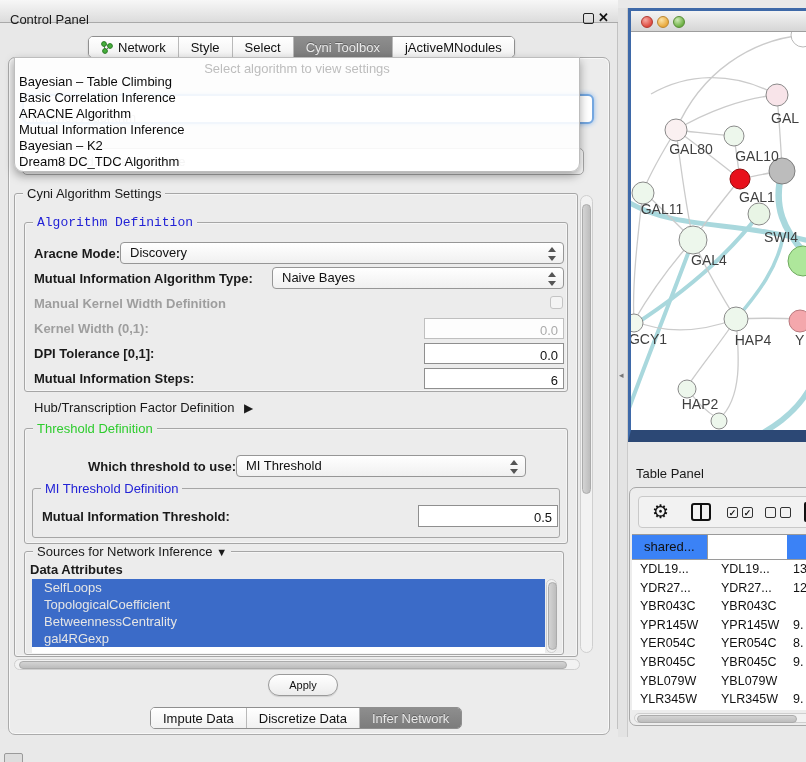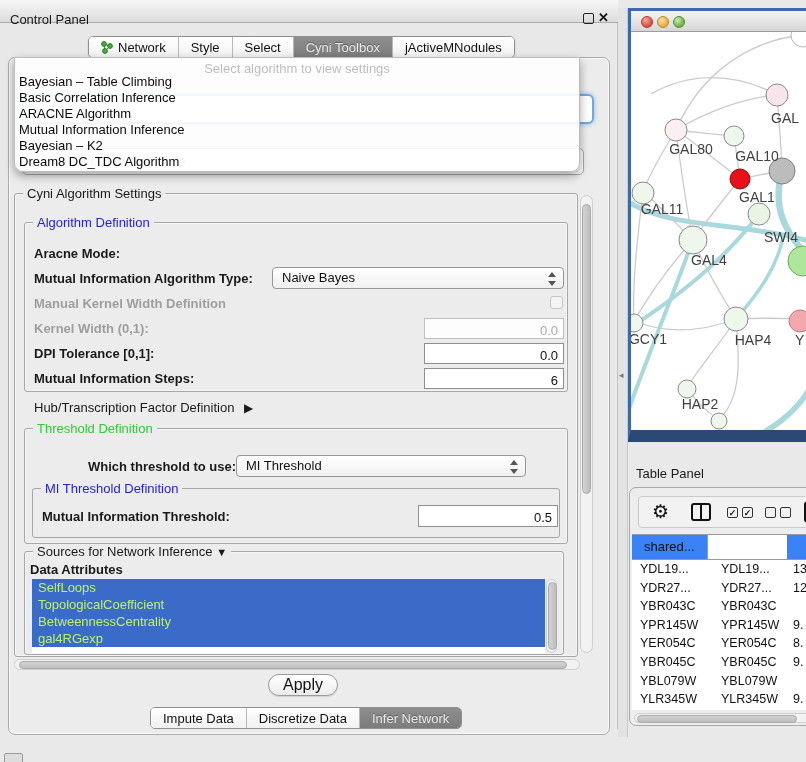--- a/index.html
+++ b/index.html
@@ -52,23 +52,23 @@
   .tfield.dis { color:#ABABAB; border-color:#BFBFBF; background:#FDFDFD; }
 
   .chk { width:13px; height:13px; border:1px solid #C4C4C4; border-radius:3px; background:#F4F4F4; }
 
   .vscroll { background:#F2F2F2; border:1px solid #CFCFCF; border-radius:7px; }
   .vthumb { position:absolute; left:1px; width:9px; background:linear-gradient(90deg,#D4D4D4,#BDBDBD); border:1px solid #ABABAB; border-radius:6px; }
   .hscroll { background:#F2F2F2; border:1px solid #CFCFCF; border-radius:7px; }
   .hthumb { position:absolute; top:1px; height:8px; background:linear-gradient(#D4D4D4,#BDBDBD); border:1px solid #ABABAB; border-radius:6px; }
 
   .attr-list { background:#FFF; overflow:hidden; }
-  .attr-item { font-size:13px; color:#bef264; background:#3B6BC8; line-height:17px; padding-left:6px; white-space:nowrap; }
-
-  .apply-btn { left:268px; top:674px; width:70px; height:22px; background:linear-gradient(#FFF,#ECECEC); border:1px solid #9A9A9A; border-radius:11px; font-size:16px; color:#111; text-align:center; line-height:20px; box-shadow:0 1px 1px rgba(0,0,0,.12); }
+  .attr-item { font-size:13px; color:#e5e5e5; background:#3B6BC8; line-height:17px; padding-left:12px; white-space:nowrap; }
+
+  .apply-btn { left:268px; top:674px; width:70px; height:22px; background:linear-gradient(#FFF,#ECECEC); border:1px solid #9A9A9A; border-radius:11px; font-size:11px; color:#111; text-align:center; line-height:20px; box-shadow:0 1px 1px rgba(0,0,0,.12); }
 
   .bottom-tabstrip { top:707px; left:150px; height:22px; display:flex; border:1px solid #8F8F8F; border-radius:5px; overflow:hidden; background:#FFF; z-index:5; }
 
   
   .divider { left:618px; top:8px; width:10px; height:729px; background:#E3E3E3; border-right:1px solid #CACACA; }
   .div-handle { left:619px; top:370px; font-size:9px; color:#777; }
 
   
   .net-window { left:628px; top:8px; width:182px; height:434px; border:3px solid #3E69A8; border-bottom:12px solid #2C4875; background:#FFF; box-shadow:0 0 0 1px #2A4065 inset; }
   .net-titlebar { left:0; top:0; width:100%; height:21px; background:linear-gradient(#F4F4F4,#D6D6D6); border-bottom:1px solid #9E9E9E; position:absolute; }
@@ -149,24 +149,25 @@
     <div class="dd-item bold">ARACNE Algorithm</div>
     <div class="dd-item">Mutual Information Inference</div>
     <div class="dd-item">Bayesian – K2</div>
     <div class="dd-item">Dream8 DC_TDC Algorithm</div>
   </div>
 
   <div class="abs fieldset" style="left:14px; top:193px; width:564px; height:464px;">
     <div class="legend">Cyni Algorithm Settings</div>
   </div>
 
-  <div class="abs fieldset" style="left:24px; top:222px; width:544px; height:170px;">
+  <div class="abs fieldset" style="left:24px; top:222px; width:544px; height:170px;font-family:Liberation Mono, monospace;">
     <div class="legend blue">Algorithm Definition</div>
   </div>
   <div class="abs lbl" style="left:34px; top:246px;">Aracne Mode:</div>
+  <div class="abs combo" style="left:120px; top:242px; width:444px; height:22px;"><span>Discovery</span><span class="spin"></span></div>
 
   <div class="abs lbl" style="left:34px; top:271px;">Mutual Information Algorithm Type:</div>
   <div class="abs combo" style="left:272px; top:267px; width:292px; height:22px;"><span>Naive Bayes</span><span class="spin"></span></div>
 
   <div class="abs lbl dis" style="left:34px; top:296px;">Manual Kernel Width Definition</div>
   <div class="abs chk" style="left:550px; top:296px;"></div>
 
   <div class="abs lbl dis" style="left:34px; top:321px;">Kernel Width (0,1):</div>
   <div class="abs tfield dis" style="left:424px; top:318px; width:140px; height:21px;">0.0</div>
 

